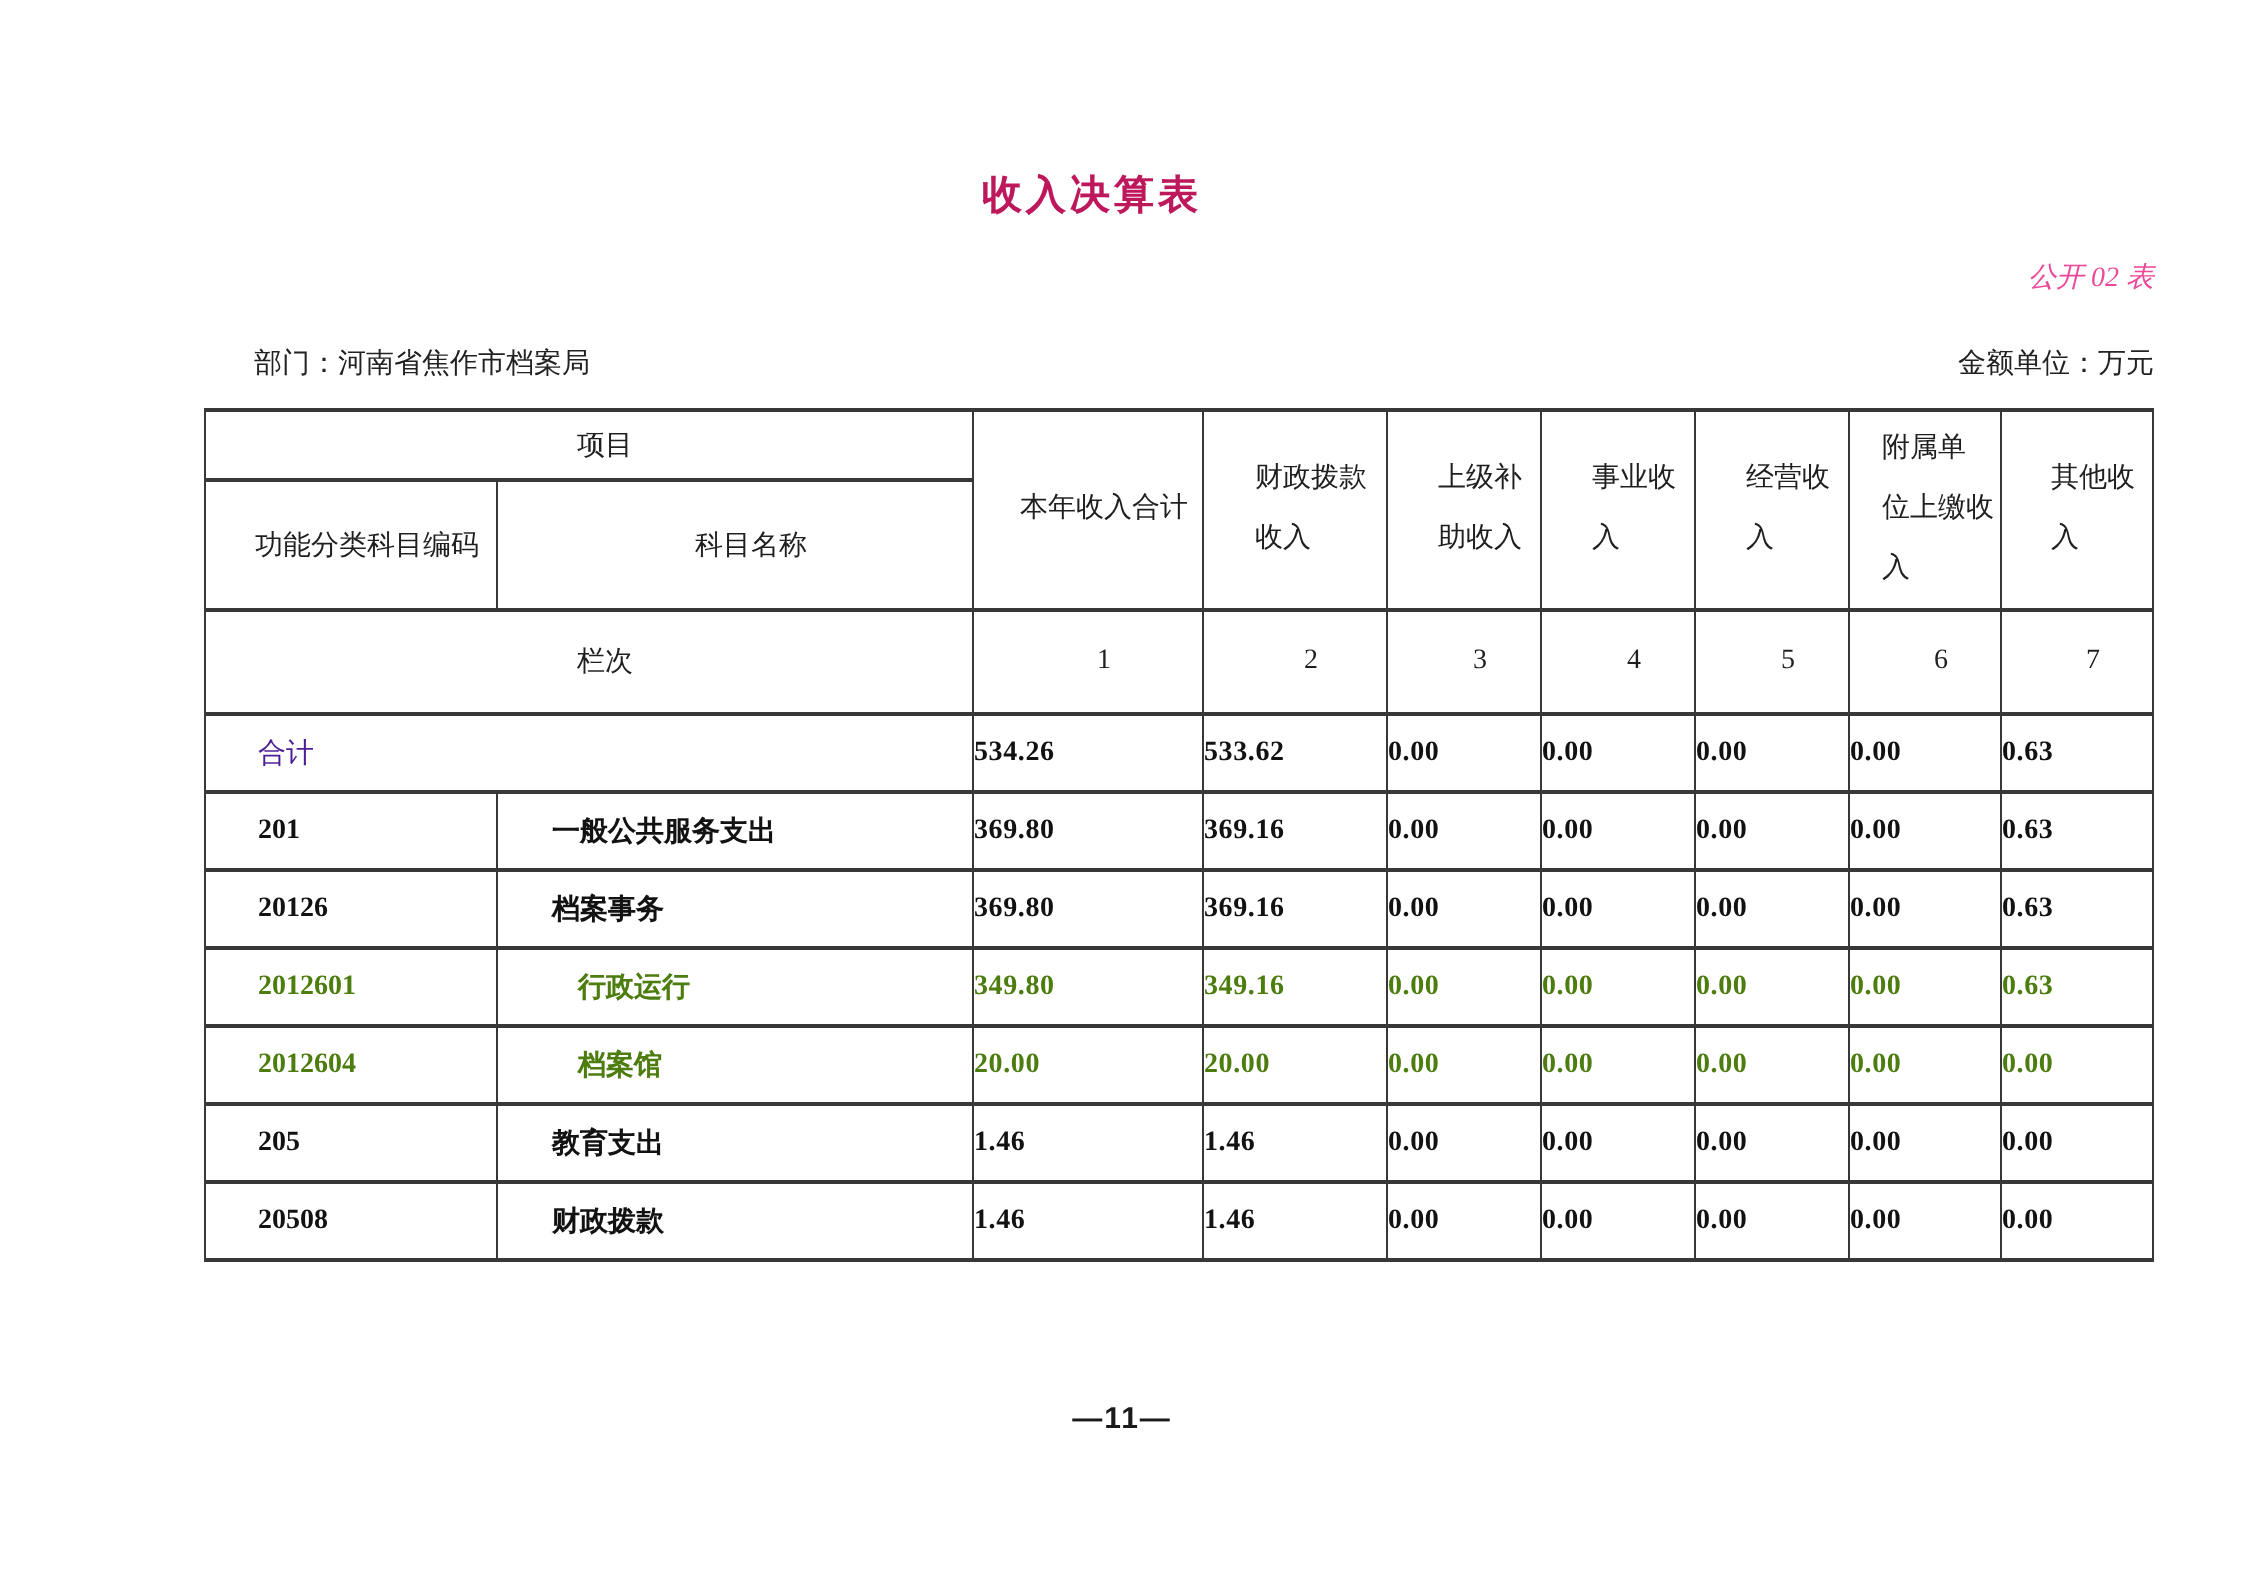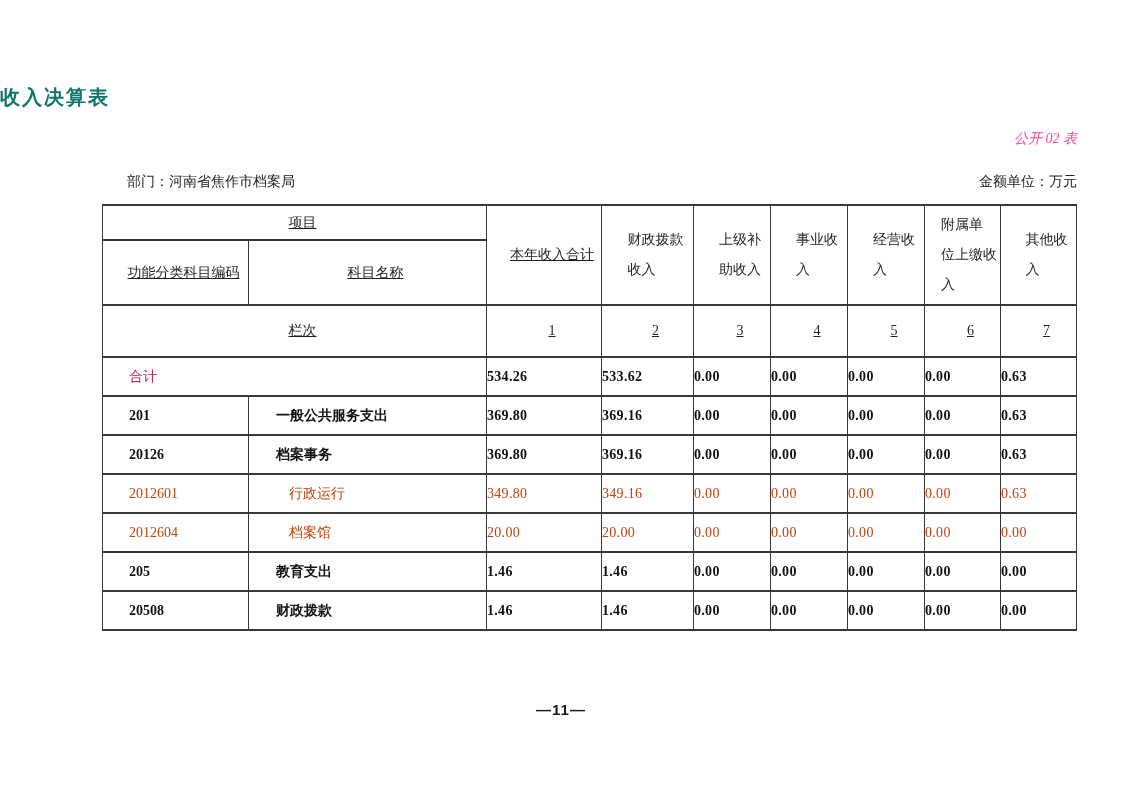--- a/index.html
+++ b/index.html
@@ -1,23 +1,23 @@
 <!DOCTYPE html>
 <html><head>
 <meta charset="utf-8">
 <style>
   html,body{margin:0;padding:0;}
   body{
     width:1122px;height:793px;background:#ffffff;position:relative;overflow:hidden;
     font-family:"Liberation Serif","DejaVu Serif",serif;color:#1c1c1c;
   }
   .page-title{
-    position:absolute;top:84px;left:0;width:1092px;text-align:left;
+    position:absolute;top:84px;left:0;width:1092px;text-align:center;
     font-family:"DejaVu Sans","Liberation Sans",sans-serif;
-    font-size:20px;font-weight:bold;letter-spacing:2px;color:#0f766e;
+    font-size:20px;font-weight:bold;letter-spacing:2px;color:#be185d;
   }
   .table-code{
     position:absolute;top:130px;right:45px;font-size:14px;color:#ec4899;font-style:italic;
   }
   .meta-row{position:absolute;top:173px;left:127px;right:45px;font-size:14px;color:#222;}
   .meta-row .dept{float:left;}
   .meta-row .unit{float:right;}
   table.budget{
     position:absolute;top:204px;left:102px;width:974px;
     border-collapse:collapse;table-layout:fixed;
@@ -25,30 +25,30 @@
   }
   table.budget td{
     border:1px solid #383838;
     border-top-width:2px;border-bottom-width:2px;
     vertical-align:middle;padding:0;overflow:hidden;
   }
   tr.h1{height:35px;}
   tr.h2{height:65px;}
   tr.lanci{height:52px;}
   tr.datarow{height:39px;}
-  .shiftc{text-align:center;padding-left:16px !important;text-decoration:underline;}
+  .shiftc{text-align:center;padding-left:16px !important;}
   .hcol span{display:inline-block;text-align:left;white-space:pre-line;line-height:2.15;}
   .htotal{line-height:2.15;}
   .code{text-align:left;padding-left:26px !important;}
   .name{text-align:left;padding-left:27px !important;}
   .num{text-align:left;padding-right:6px !important;letter-spacing:0.3px;}
   tr.em td{font-weight:bold;color:#121212;}
-  tr.sub td{font-weight:normal;color:#c2410c;}
+  tr.sub td{font-weight:bold;color:#4d7c0f;}
   tr.sub .name{padding-left:40px !important;}
-  tr.total .label-cell{font-weight:normal;color:#be185d;}
+  tr.total .label-cell{font-weight:normal;color:#4c1d95;}
   tr.total .num{font-weight:bold;color:#121212;}
   .page-footer{
     position:absolute;top:701px;left:0;width:1122px;text-align:center;
     font-family:Liberation Sans, sans-serif;
     font-size:15px;font-weight:bold;color:#1a1a1a;letter-spacing:1px;
   }
 </style>
 </head>
 <body>
 

